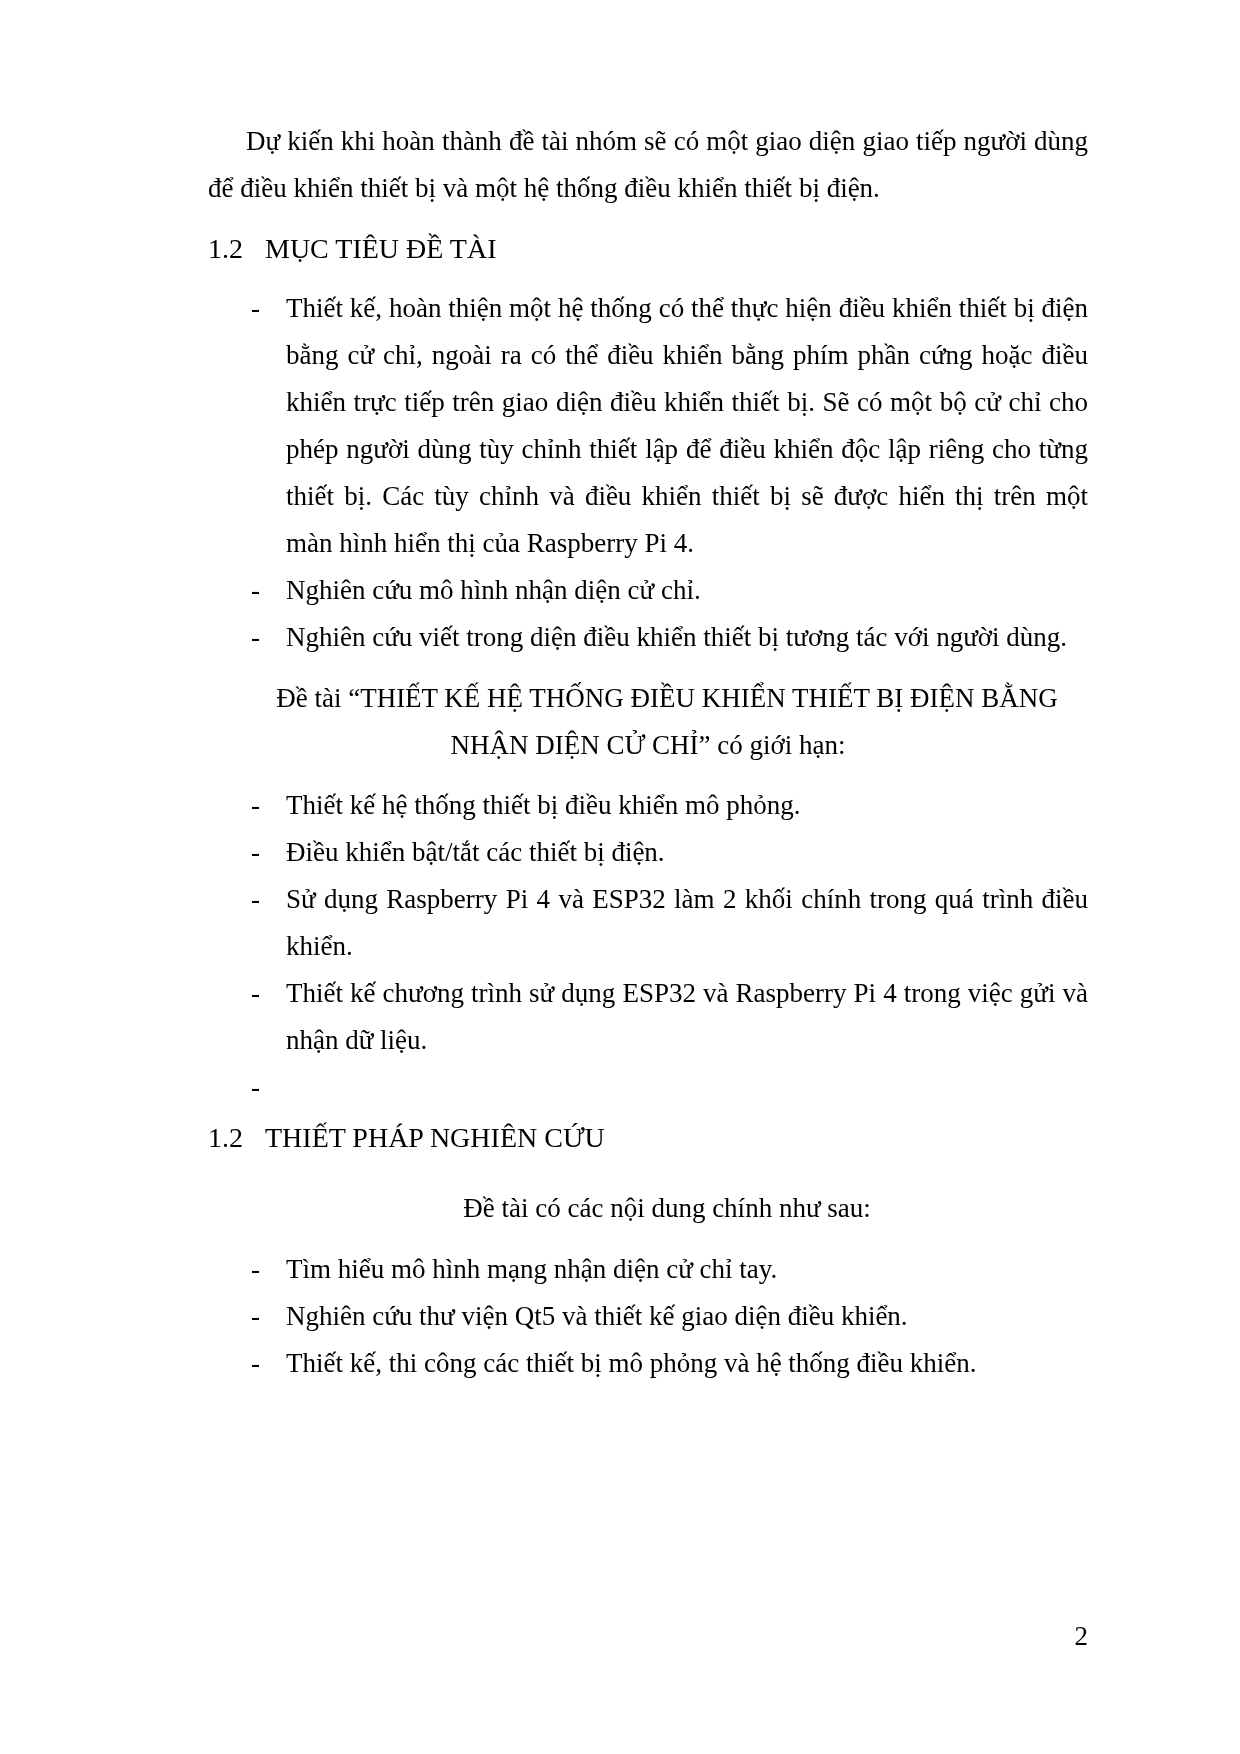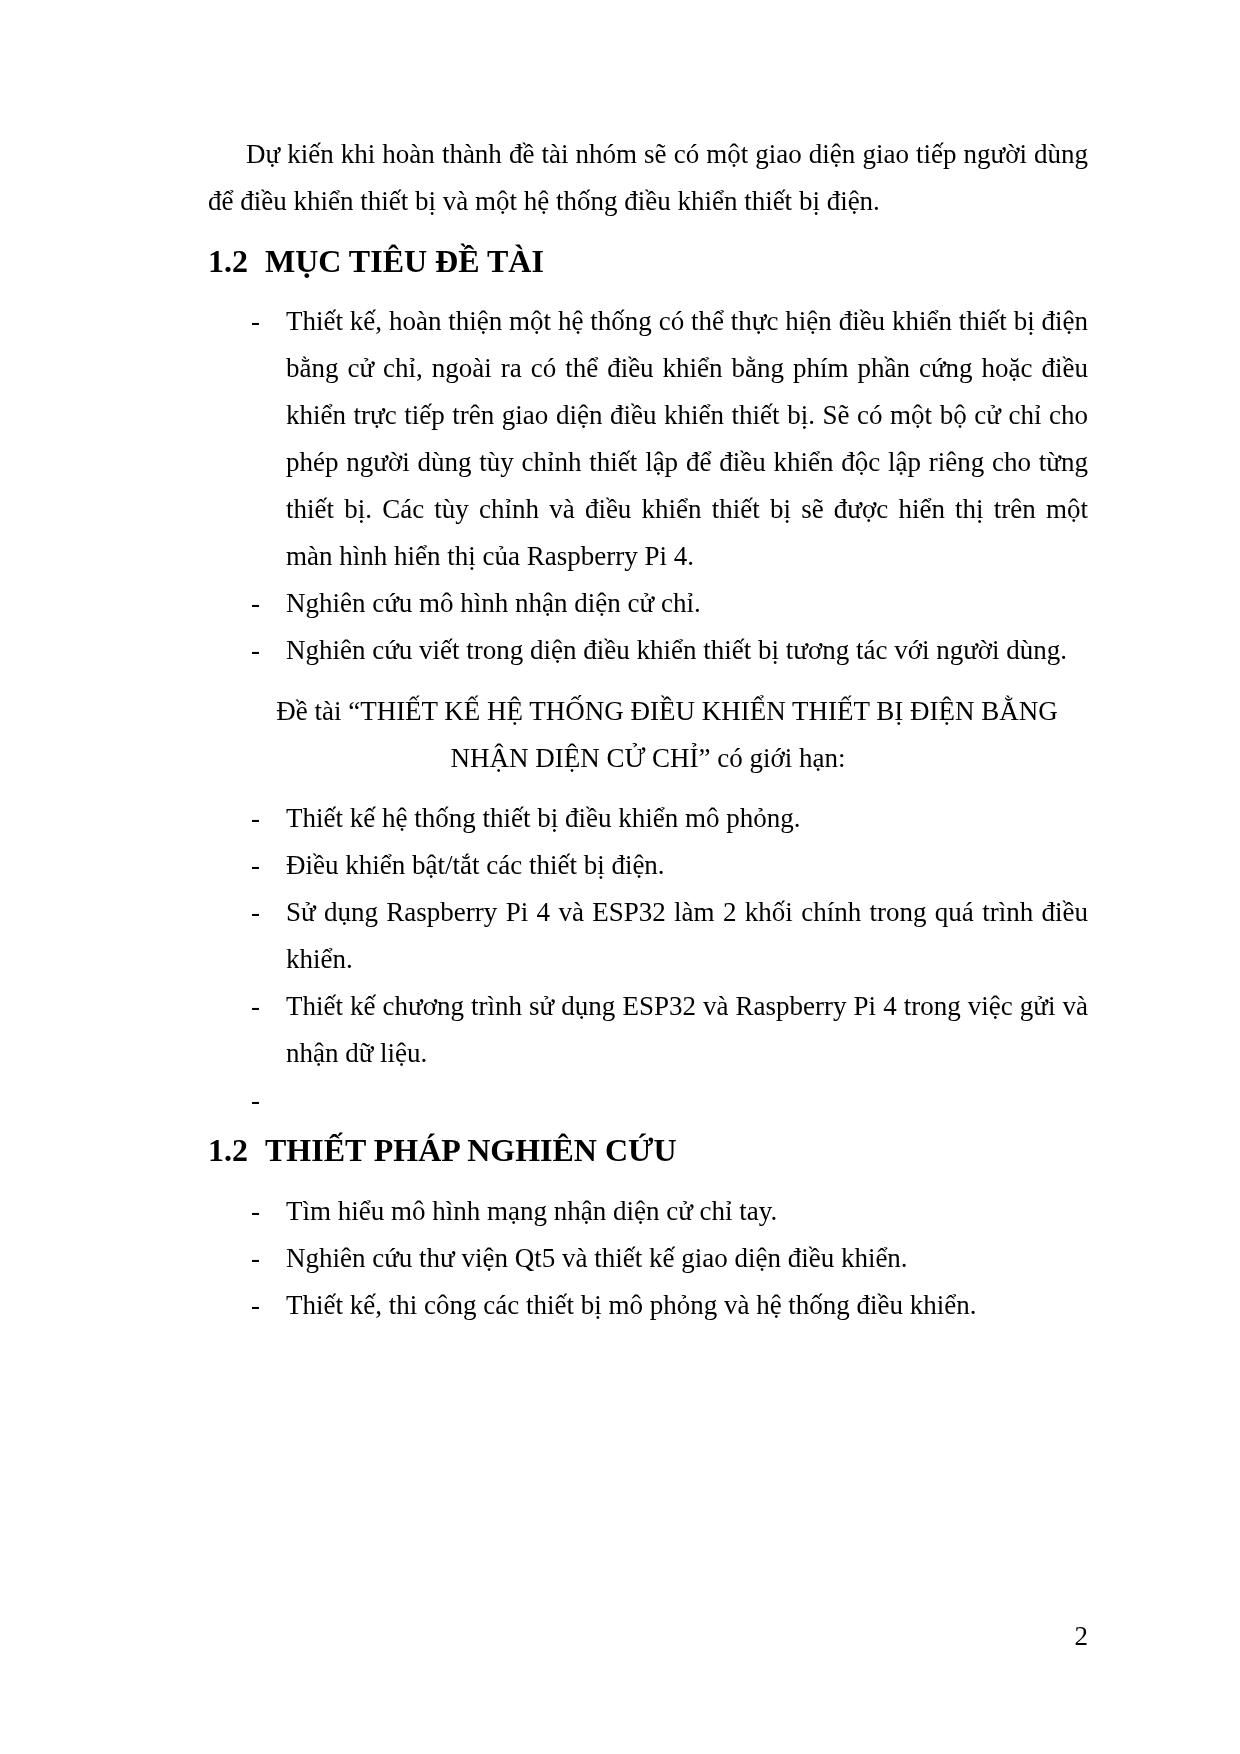--- a/index.html
+++ b/index.html
@@ -15,30 +15,30 @@
     background: #ffffff;
     color: #000000;
     font-family: "Liberation Serif", "DejaVu Serif", serif;
     font-size: 27px;
     line-height: 47px;
     overflow: hidden;
   }
   .content {
     position: absolute;
     left: 208px;
-    top: 131px;
+    top: 118px;
     width: 880px;
   }
   p, h2, ul, li { margin: 0; padding: 0; }
   .para { text-align: center; }
   .para.justify { text-align: justify; }
   .para.indent { text-indent: 38px; }
   .heading {
-    font-size: 32px;
-    font-weight: bold;
+    font-size: 28px;
+    font-weight: normal;
     line-height: 47px;
     margin-top: 13px;
   }
   .h-num {
     display: inline-block;
     min-width: 57px;
   }
   .bullets {
     list-style: none;
     margin-top: 13px;
@@ -117,20 +117,21 @@
         <li class="justify">
           <span class="dash">-</span>
         </li>
       </ul>
     </section>
 
     <section class="sec-14">
       <h2 class="heading">
         <span class="h-num">1.2</span><span class="h-title">THIẾT PHÁP NGHIÊN CỨU</span>
       </h2>
+      <p class="para indent after-heading">Đề tài có các nội dung chính như sau:</p>
       <ul class="bullets">
         <li>
           <span class="dash">-</span>
           <span>Tìm hiểu mô hình mạng nhận diện cử chỉ tay.</span>
         </li>
         <li>
           <span class="dash">-</span>
           <span>Nghiên cứu thư viện Qt5 và thiết kế giao diện điều khiển.</span>
         </li>
         <li>

